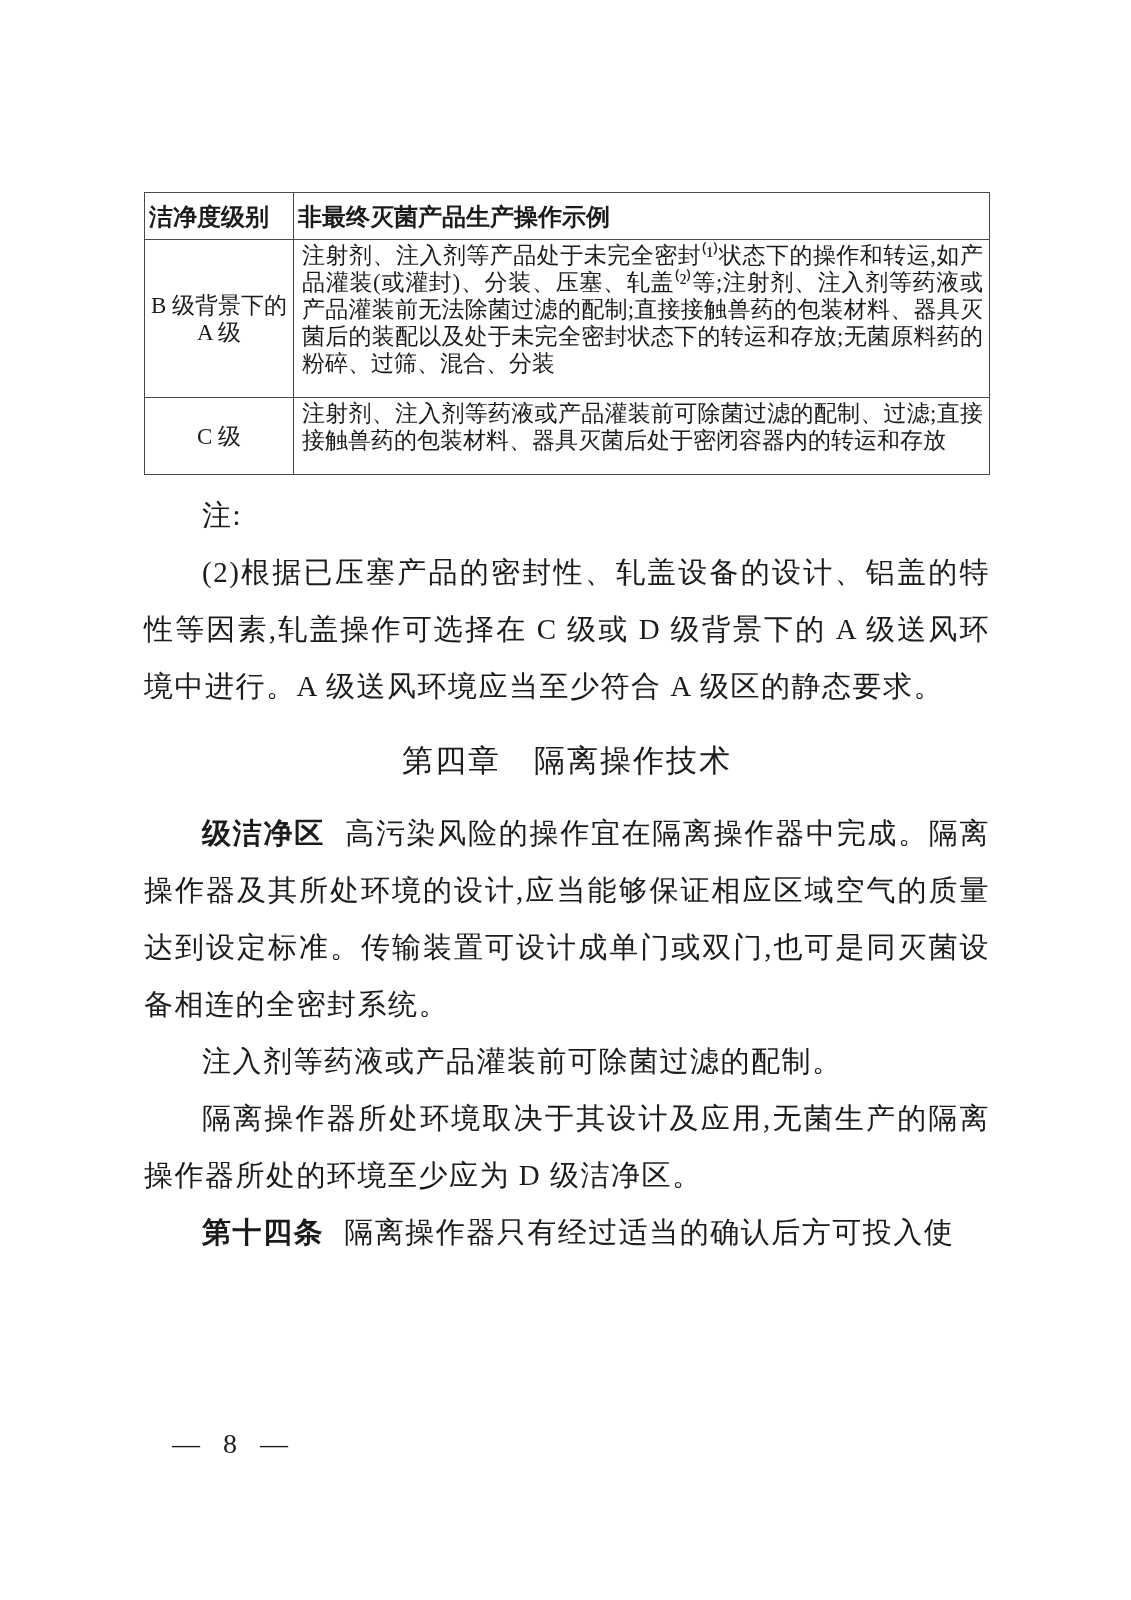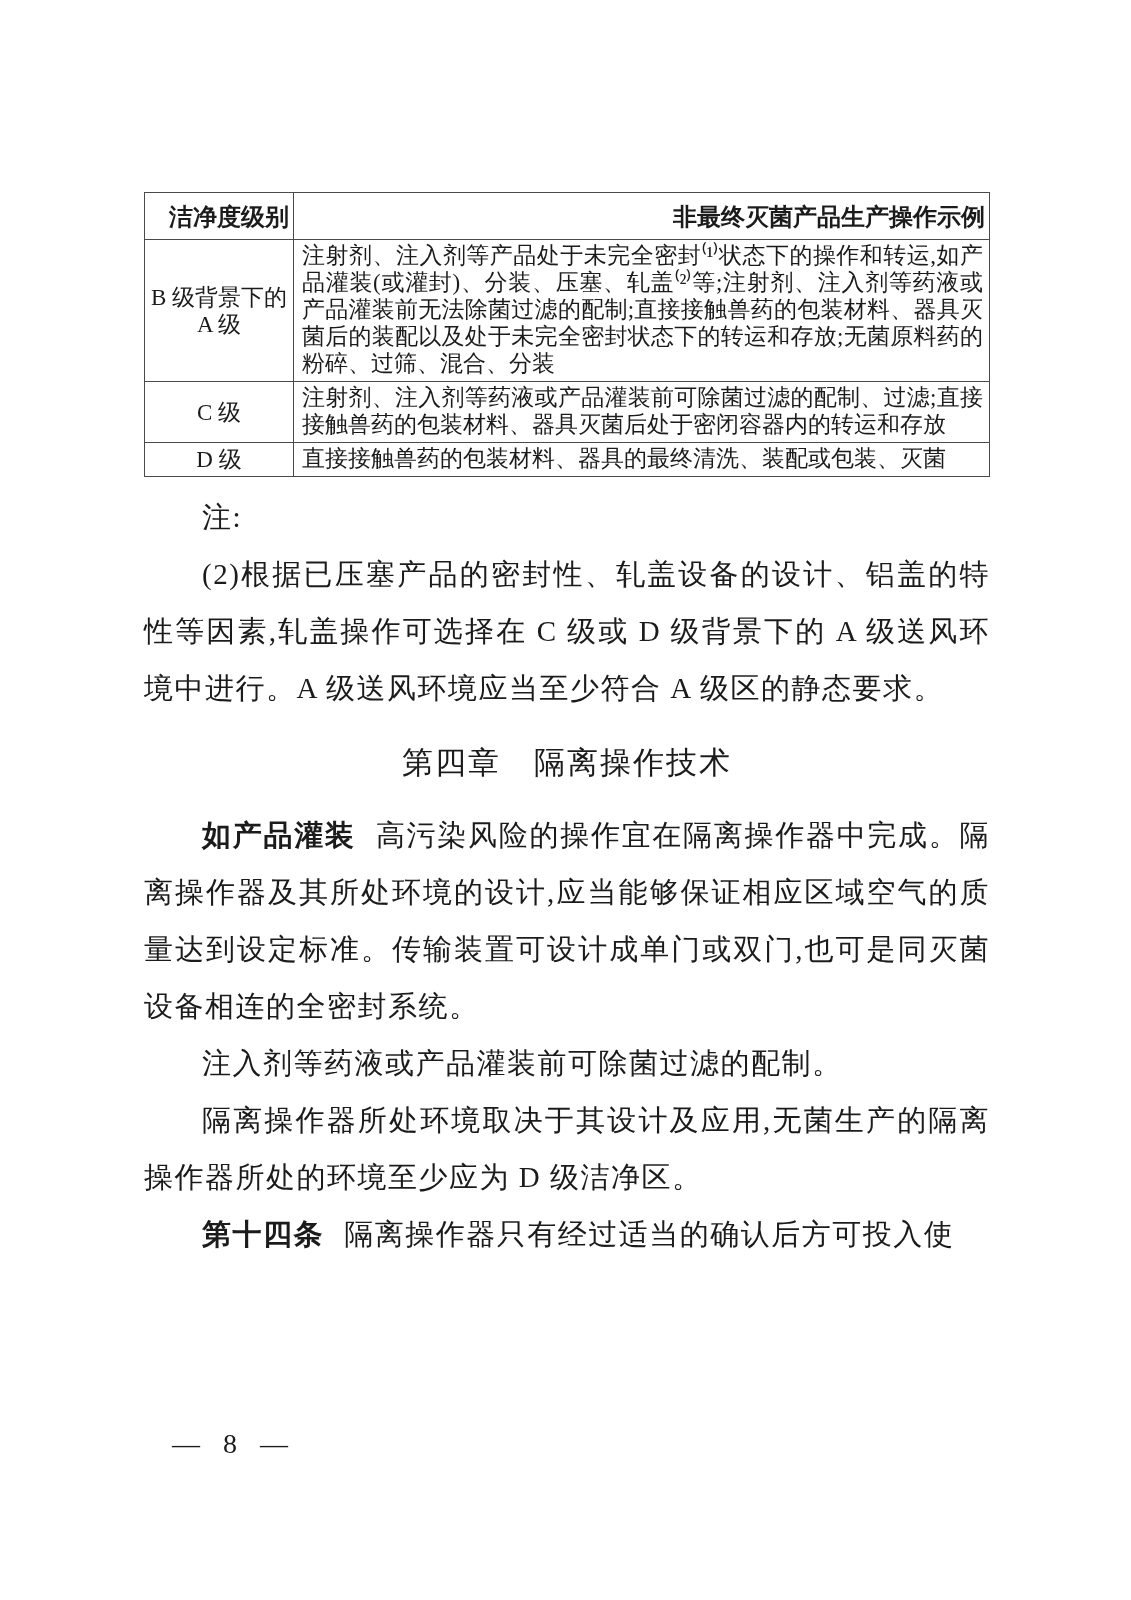--- a/index.html
+++ b/index.html
@@ -31,31 +31,31 @@
   }
   table.clean-table th,
   table.clean-table td {
     border: 1px solid #4a4a4a;
   }
   table.clean-table th {
     font-family: "Liberation Sans", sans-serif;
     font-weight: bold;
     font-size: 24px;
     height: 46px;
-    text-align: right;
+    text-align: left;
     padding: 0 4px;
   }
   td.level-cell {
     width: 140px;
     text-align: center;
     vertical-align: middle;
     padding: 2px 4px;
   }
   td.example-cell {
-    padding: 2px 6px 4px 8px;
+    padding: 2px 6px 20px 8px;
     text-align: justify;
     vertical-align: middle;
   }
   
   .body-text p {
     margin: 0;
     font-size: 29px;
     line-height: 57px;
     text-align: justify;
     text-indent: 2em;
@@ -106,38 +106,32 @@
           <div>A 级</div>
         </td>
         <td class="example-cell">注射剂、注入剂等产品处于未完全密封⁽¹⁾状态下的操作和转运,如产品灌装(或灌封)、分装、压塞、轧盖⁽²⁾等;注射剂、注入剂等药液或产品灌装前无法除菌过滤的配制;直接接触兽药的包装材料、器具灭菌后的装配以及处于未完全密封状态下的转运和存放;无菌原料药的粉碎、过筛、混合、分装</td>
       </tr>
       <tr>
         <td class="level-cell">
           <div>C 级</div>
         </td>
         <td class="example-cell">注射剂、注入剂等药液或产品灌装前可除菌过滤的配制、过滤;直接接触兽药的包装材料、器具灭菌后处于密闭容器内的转运和存放</td>
       </tr>
-      <tr>
-        <td class="level-cell">
-          <div>D 级</div>
-        </td>
-        <td class="example-cell">直接接触兽药的包装材料、器具的最终清洗、装配或包装、灭菌</td>
-      </tr>
     </tbody>
   </table>
 
   <div class="body-text notes">
     <p>注:</p>
     <p>(2)根据已压塞产品的密封性、轧盖设备的设计、铝盖的特性等因素,轧盖操作可选择在 C 级或 D 级背景下的 A 级送风环境中进行。A 级送风环境应当至少符合 A 级区的静态要求。</p>
   </div>
 
   <h2 class="chapter">第四章　隔离操作技术</h2>
 
   <div class="body-text">
-    <p><span class="article-label">如产品灌装</span><span>高污染风险的操作宜在隔离操作器中完成。隔离操作器及其所处环境的设计,应当能够保证相应区域空气的质量达到设定标准。传输装置可设计成单门或双门,也可是同灭菌设备相连的全密封系统。</span></p>
+    <p><span class="article-label">级洁净区</span><span>高污染风险的操作宜在隔离操作器中完成。隔离操作器及其所处环境的设计,应当能够保证相应区域空气的质量达到设定标准。传输装置可设计成单门或双门,也可是同灭菌设备相连的全密封系统。</span></p>
     <p>注入剂等药液或产品灌装前可除菌过滤的配制。</p>
     <p>隔离操作器所处环境取决于其设计及应用,无菌生产的隔离操作器所处的环境至少应为 D 级洁净区。</p>
     <p><span class="article-label">第十四条</span><span>隔离操作器只有经过适当的确认后方可投入使</span></p>
   </div>
 
 </div>
 
 <div class="page-number">— 8 —</div>
 
 </body></html>

